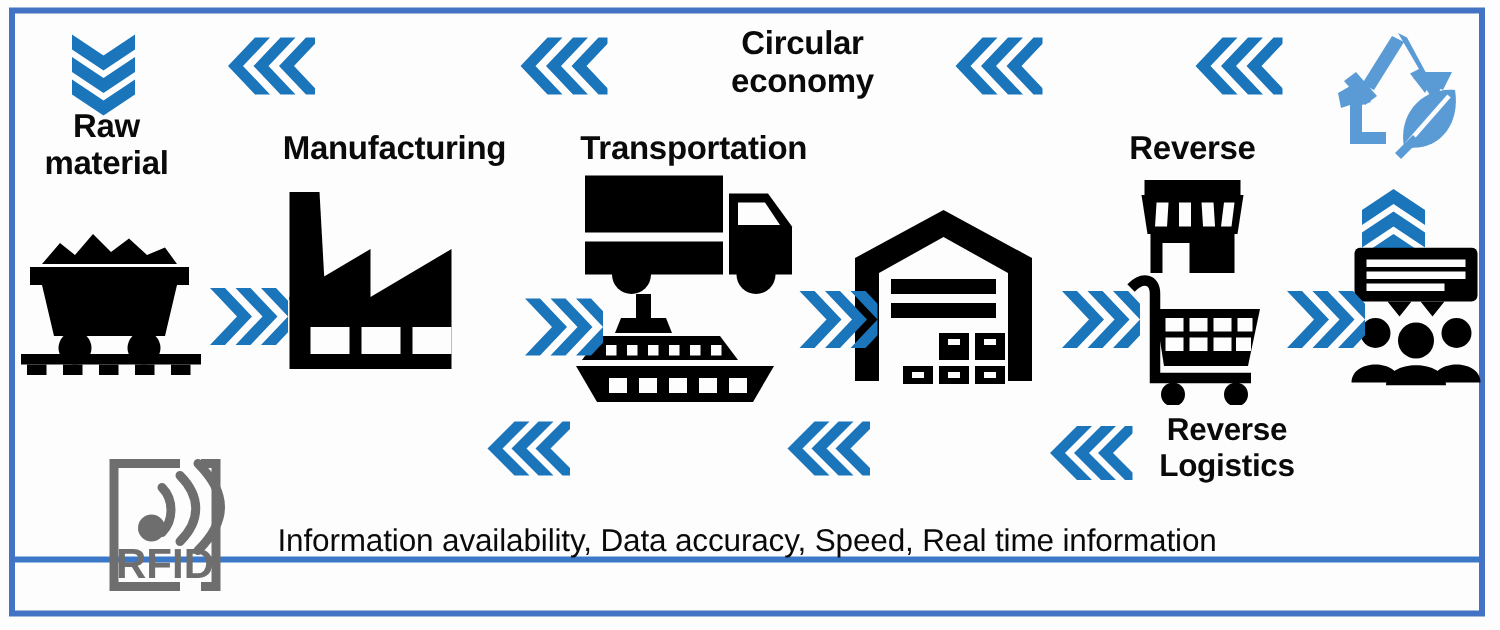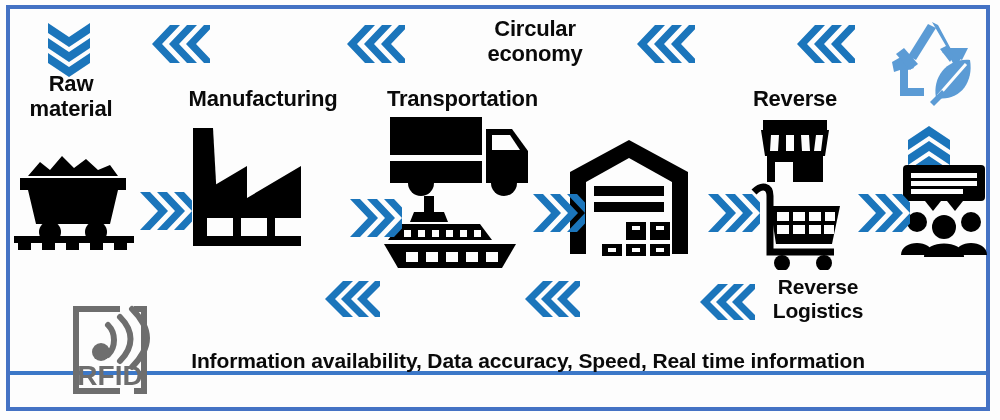--- a/index.html
+++ b/index.html
@@ -41,23 +41,23 @@
   #baseline{
     position:absolute;
     left:10px;top:371px;
     width:976px;height:4px;
     background:#3C78C8;
   }
   #bottom-text{
     position:absolute;
     left:185px;top:349px;
     width:680px;
-    text-align:right;
+    text-align:left;
     font-size:21px;
-    font-weight:700;
+    font-weight:400;
     color:#0a0a0a;
     letter-spacing:-0.1px;
   }
   #rfid-wrap{position:absolute;left:68px;top:305px;}
   #rfid-wrap svg{display:block;}
 </style>
 </head>
 <body>
 
 <div id="canvas">

